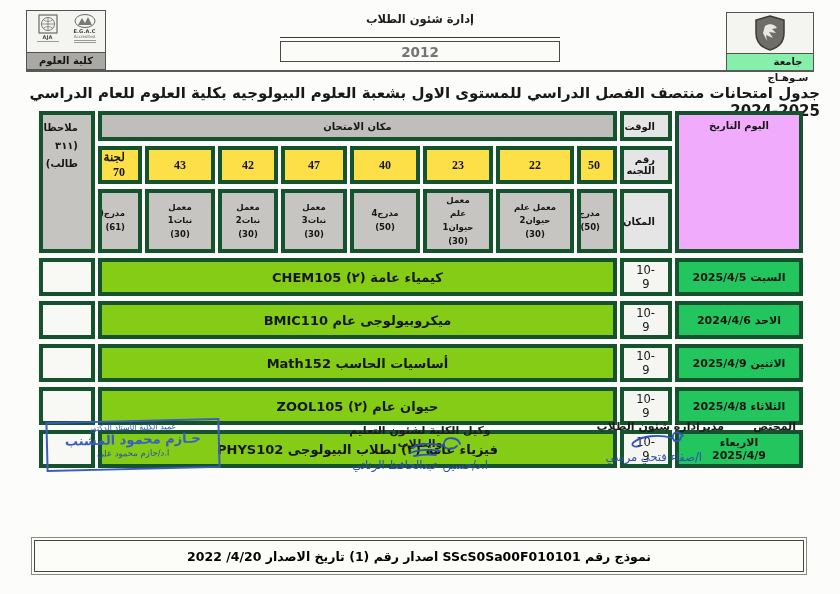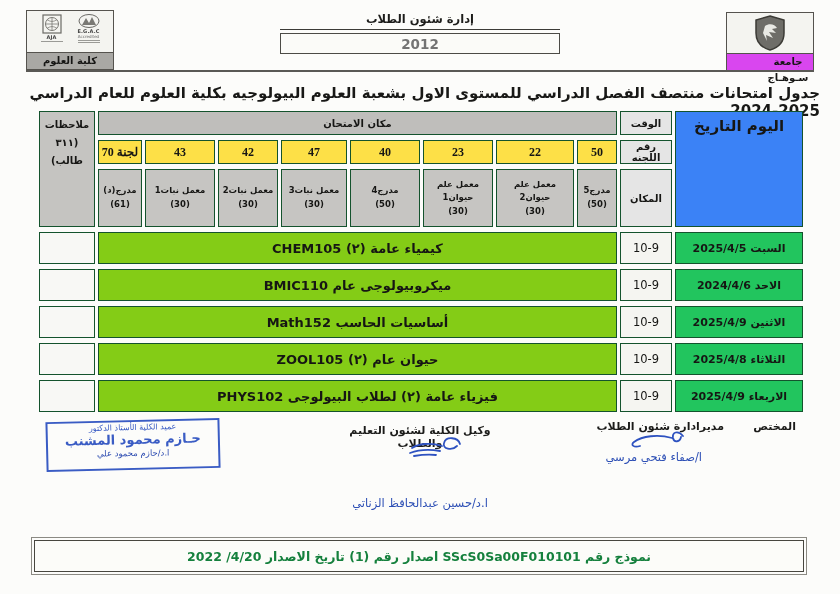--- a/index.html
+++ b/index.html
@@ -7,48 +7,48 @@
     width:840px;height:594px;position:relative;overflow:hidden;
     background:#fcfcfa;color:#1d1d1b;
     font-family:"DejaVu Sans",sans-serif;direction:rtl;
   }
   
   .header{position:absolute;top:8px;right:26px;left:26px;height:62px;
     border-bottom:2px solid #5a5955;}
   .uni-box{position:absolute;left:auto;right:0;top:4px;width:88px;height:58px;
     border:1px solid #55534e;background:#f4f4f0;box-sizing:border-box;}
   .uni-emblem{height:40px;display:flex;align-items:center;justify-content:center;}
-  .uni-bar{height:16px;background:#d946ef;border-top:1px solid #55534e;
+  .uni-bar{height:16px;background:#86efac;border-top:1px solid #55534e;
     font-size:10px;font-weight:bold;text-align:center;line-height:16px;color:#161614;padding-left:36px;}
-  .fac-box{position:absolute;left:0;top:2px;width:88px;height:60px;
+  .fac-box{position:absolute;left:0;top:2px;width:80px;height:60px;
     border:1px solid #55534e;background:#f4f4f0;box-sizing:border-box;}
   .fac-stamps{height:41px;display:flex;align-items:center;justify-content:center;gap:5px;}
   .stamp-ic{width:32px;height:36px;display:flex;flex-direction:column;align-items:center;
     font-size:4px;color:#555;text-align:center;}
   .stamp-ic .tt{font-size:5px;font-weight:bold;letter-spacing:.2px;color:#444;}
   .stamp-ic .ml{width:22px;height:1px;background:#9a9a96;margin-top:1px;}
   .fac-bar{height:16px;background:#a9a8a4;border-top:1px solid #55534e;
     font-size:10px;font-weight:bold;text-align:center;line-height:16px;color:#161614;}
   .center-head{position:absolute;right:50%;transform:translateX(50%);top:4px;width:280px;text-align:center;}
-  .dept-title{font-size:11.5px;font-weight:bold;border-bottom:1.5px solid #3c3b37;padding-bottom:3px;}
+  .dept-title{font-size:11.5px;font-weight:bold;border-bottom:1.5px solid #3c3b37;padding-bottom:11px;}
   .accred-box{border:1px solid #4c4b46;margin-top:3px;padding:2px 4px 1px;
     font-size:7px;color:#33322e;display:flex;align-items:center;justify-content:center;gap:2px;background:#fbfbf8;}
   .accred-year{font-size:13.5px;font-weight:bold;color:#737373;}
   
   .doc-title{position:absolute;top:76px;right:20px;left:20px;
     font-size:15px;font-weight:bold;color:#181816;margin-top:8px;}
   
   table.exam{position:absolute;top:106px;right:34px;border-collapse:separate;
     border-spacing:3px 5px;table-layout:fixed;width:770px;}
-  table.exam td{border:1px solid #14532d;text-align:center;vertical-align:middle;
-    padding:0 1px;color:#161614;overflow:hidden;}
+  table.exam td{border:4px solid #14532d;text-align:center;vertical-align:middle;
+    padding:0 13px;color:#161614;overflow:hidden;}
   .hcell{background:#c2c1be;font-weight:bold;}
   .hspan{background:#bfbebb;font-size:10px;height:22px;}
   .c-label{background:#e5e5e5;font-size:10px;font-weight:bold;}
-  .hday{background:#3b82f6;vertical-align:top !important;padding-top:5px !important;font-size:15px;}
+  .hday{background:#f0abfc;vertical-align:top !important;padding-top:5px !important;font-size:10px;}
   .hnotes{background:#c5c4c1;vertical-align:top !important;padding-top:4px !important;
     font-size:10px;line-height:1.8;}
   .hnum{background:#fde047;font-size:12px;font-weight:bold;height:20px;font-family:Liberation Serif, serif;}
   .hloc{background:#c6c5c2;font-size:8.5px;font-weight:bold;line-height:1.6;height:56px;}
   .dcell{background:#22c55e;font-weight:bold;font-size:11px;height:30px;}
   .tcell{background:#f5f5f1;font-size:11.5px;}
   .scell{background:#84cc16;font-weight:bold;font-size:13px;}
   .ncell{background:#f8f8f5;}
   
   .sig-label{position:absolute;font-size:11px;font-weight:bold;color:#1b1b19;}
@@ -57,21 +57,21 @@
   .stamp{position:absolute;left:46px;top:420px;width:174px;height:50px;
     border:2px solid #3a5cc4;color:#3a5cc4;text-align:center;transform:rotate(-1.4deg);
     box-sizing:border-box;padding-top:1px;background:rgba(255,255,255,0);}
   .stamp .l1{font-size:8px;letter-spacing:1px;}
   .stamp .l2{font-size:13px;font-weight:bold;letter-spacing:2px;margin-top:0px;}
   .stamp .l3{font-size:8.5px;color:#2c4bb0;margin-top:1px;transform:rotate(.6deg);}
   
   .footer-box{position:absolute;left:34px;right:36px;top:540px;height:30px;
     border:1.5px solid #47463f;outline:1px solid #8b8a83;outline-offset:2px;
     display:flex;align-items:center;justify-content:center;
-    font-size:12.5px;font-weight:bold;color:#15803d;background:#fcfcf9;}
+    font-size:12.5px;font-weight:bold;color:#000000;background:#fcfcf9;}
 </style>
 </head>
 <body>
 
 <div class="header">
 
   <div class="uni-box">
     <div class="uni-emblem">
       <svg width="34" height="36" viewBox="0 0 34 36">
         <path d="M17 1 L31 5 L31 18 C31 28 24 33 17 35 C10 33 3 28 3 18 L3 5 Z" fill="#6e6d68" stroke="#3b3a35" stroke-width="1.5"></path>
@@ -222,21 +222,21 @@
 <div class="sig-label" style="right:116px;top:420px;">مديرادارة شئون الطلاب</div>
 <svg class="sig-svg" style="right:150px;top:428px;" width="62" height="24" viewBox="0 0 62 24">
   <path d="M55 8 C50 2 44 4 45 10 C46 15 52 14 53 9 M44 10 C30 6 14 8 6 14 C2 17 6 20 12 18" fill="none" stroke="#2e52c0" stroke-width="1.8" stroke-linecap="round"></path>
 </svg>
 <div class="sig-name" style="right:138px;top:450px;">ا/صفاء فتحي مرسي</div>
 
 <div class="sig-label" style="right:330px;top:424px;width:180px;text-align:center;">وكيل الكلية لشئون التعليم والطلاب</div>
 <svg class="sig-svg" style="right:370px;top:434px;" width="70" height="24" viewBox="0 0 70 24">
   <path d="M60 10 C58 3 46 2 44 9 C42 15 52 17 57 12 M42 12 C30 8 18 10 12 14 M40 17 C28 15 18 16 10 19 M36 21 C28 20 20 21 14 22" fill="none" stroke="#2e52c0" stroke-width="1.8" stroke-linecap="round"></path>
 </svg>
-<div class="sig-name" style="right:330px;top:458px;width:180px;text-align:center;margin-top:38px;">ا.د/حسين عبدالحافظ الزناتي</div>
+<div class="sig-name" style="right:330px;top:458px;width:180px;text-align:center;">ا.د/حسين عبدالحافظ الزناتي</div>
 
 <div class="stamp">
   <div class="l1">عميد الكلية الأستاذ الدكتور</div>
   <div class="l2">حـازم محمود المشنب</div>
   <div class="l3">ا.د/حازم محمود علي</div>
 </div>
 
 <div class="footer-box">نموذج رقم SScS0Sa00F010101  اصدار رقم (1)  تاريخ الاصدار 4/20/ 2022</div>
 
 </body></html>

